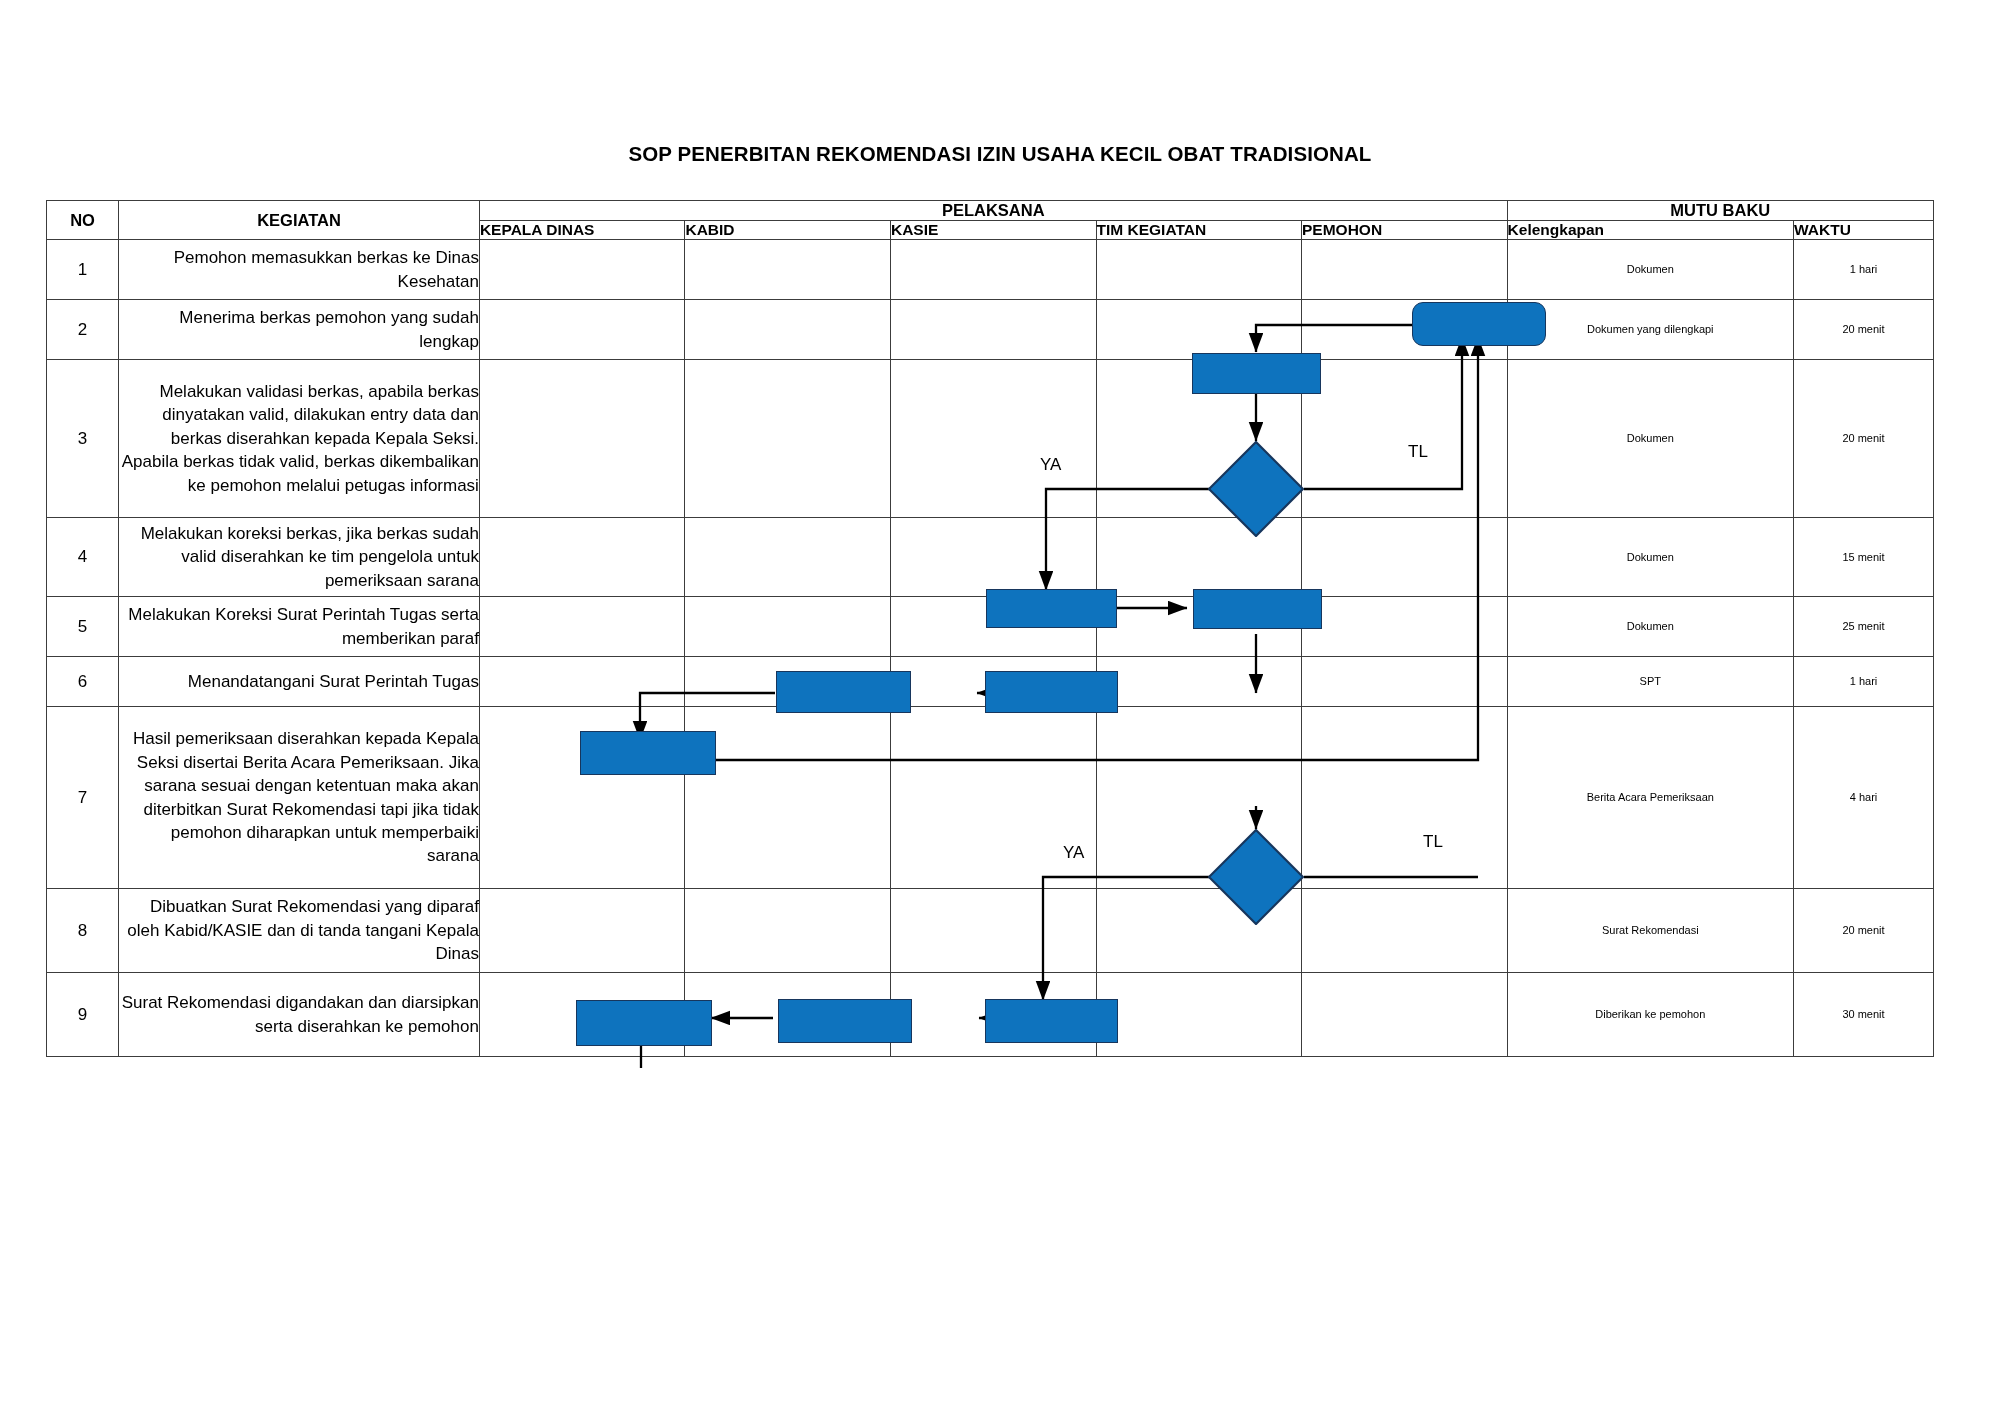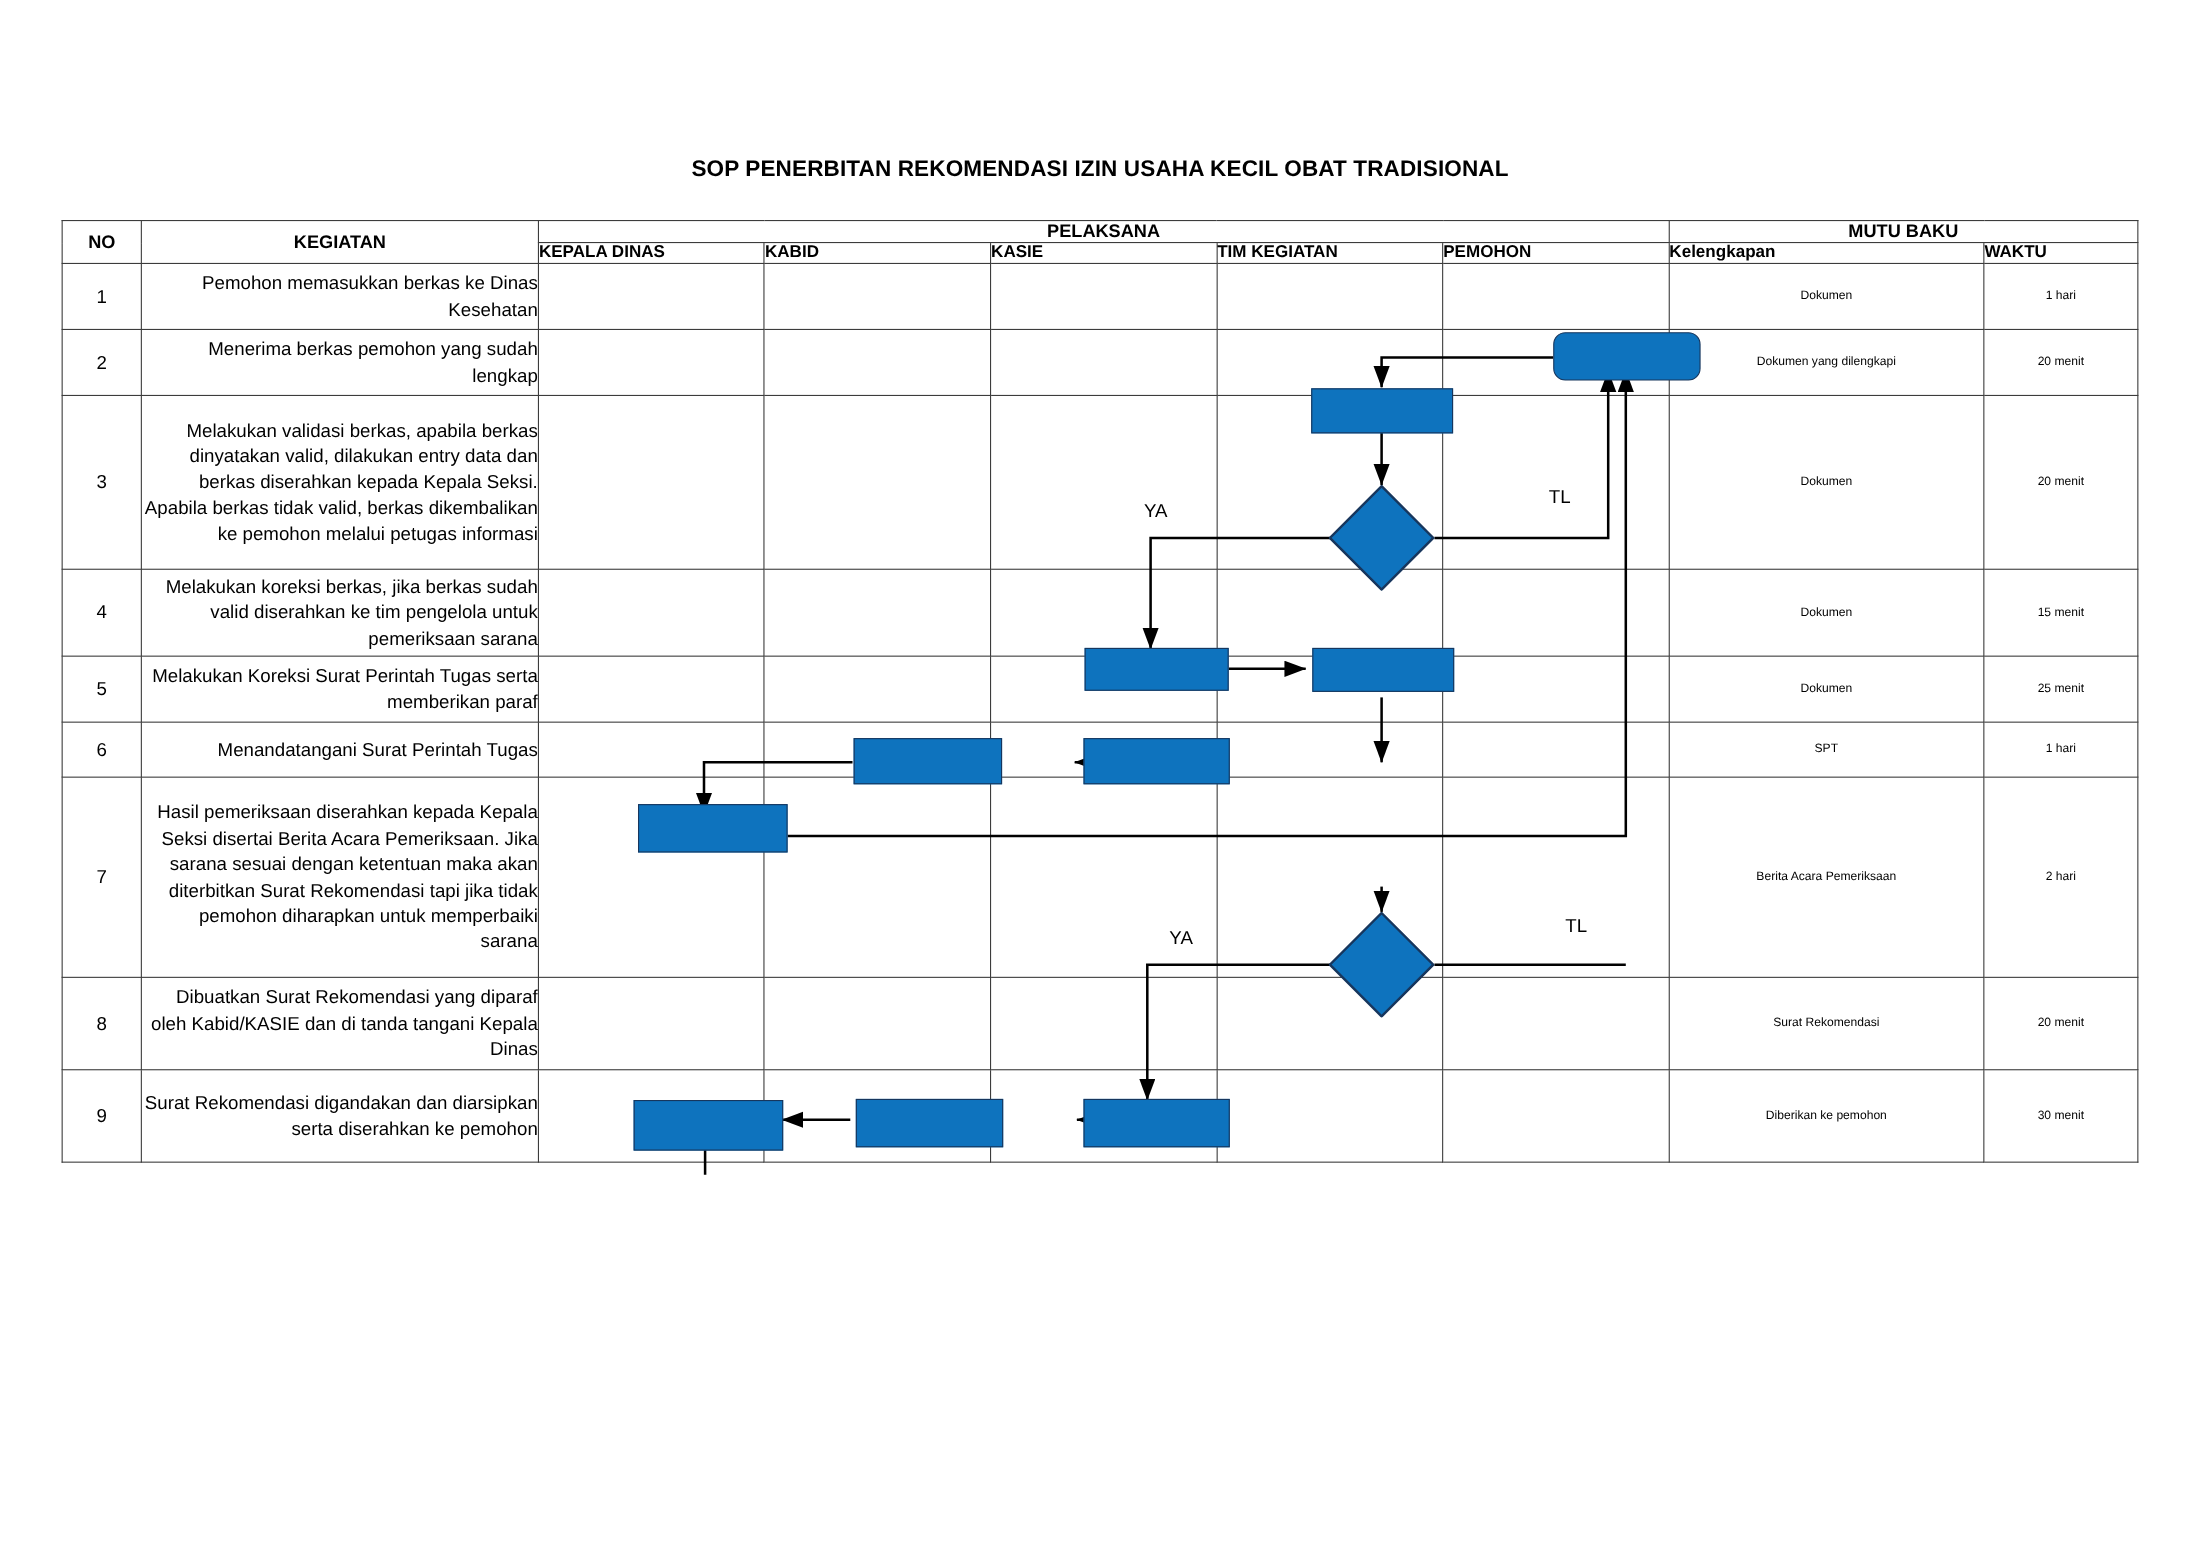--- a/index.html
+++ b/index.html
@@ -14,21 +14,21 @@
 
   
   #doc-title{
     position:absolute;left:0;top:142px;width:2000px;
     text-align:center;
     font-size:20.5px;font-weight:bold;letter-spacing:.1px;
   }
 
   
   #sop-table{
-    position:absolute;left:56px;top:200px;
+    position:absolute;left:46px;top:200px;
     width:1888px;
     border-collapse:collapse;
     table-layout:fixed;
   }
   #sop-table td,#sop-table th{
     border:1.3px solid #3c3c3c;
     padding:0;
     vertical-align:middle;
     background:transparent;
   }
@@ -189,21 +189,21 @@
 
       <tr style="height:182px">
         <td class="cell-no">7</td>
         <td class="cell-act">Hasil pemeriksaan diserahkan kepada Kepala Seksi disertai Berita Acara Pemeriksaan. Jika sarana sesuai dengan ketentuan maka akan diterbitkan Surat Rekomendasi tapi jika tidak pemohon diharapkan untuk memperbaiki sarana</td>
         <td class="lane"></td>
         <td class="lane"></td>
         <td class="lane"></td>
         <td class="lane"></td>
         <td class="lane"></td>
         <td class="cell-mid">Berita Acara Pemeriksaan</td>
-        <td class="cell-mid">2 hari</td>
+        <td class="cell-mid">4 hari</td>
       </tr>
 
       <tr style="height:84px">
         <td class="cell-no">8</td>
         <td class="cell-act">Dibuatkan Surat Rekomendasi yang diparaf oleh Kabid/KASIE dan di tanda tangani Kepala Dinas</td>
         <td class="lane"></td>
         <td class="lane"></td>
         <td class="lane"></td>
         <td class="lane"></td>
         <td class="lane"></td>

